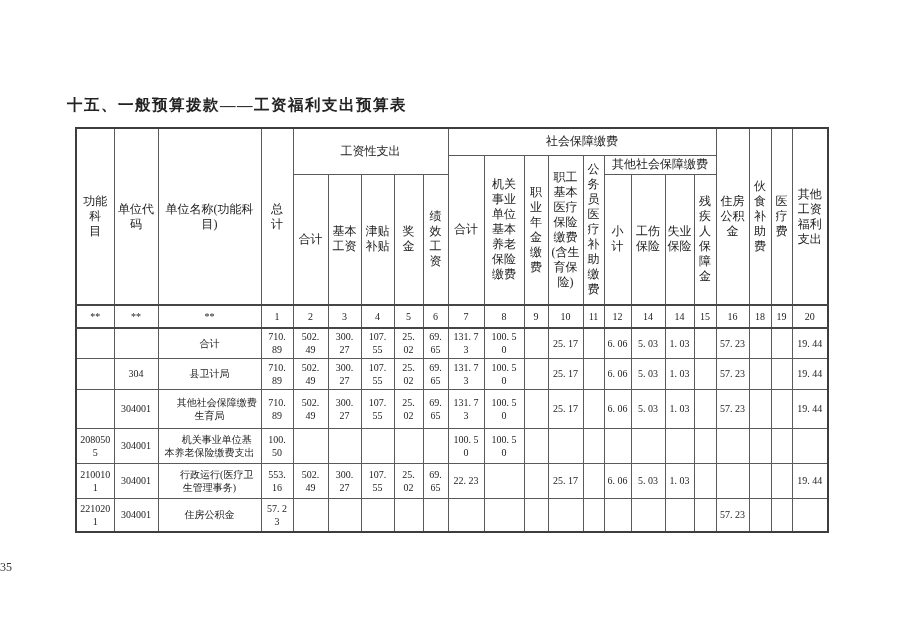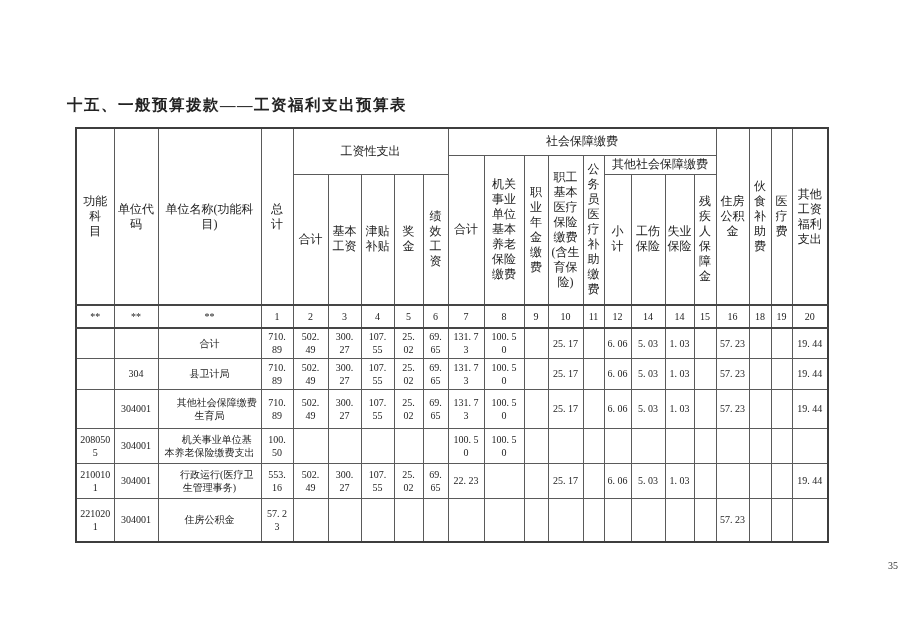--- a/index.html
+++ b/index.html
@@ -29,28 +29,28 @@
   table.budget th{font-size:12px;line-height:15px;}
   table.budget td{font-size:10px;line-height:13px;}
   tr.h1{height:27px;} tr.h2{height:19px;} tr.h3{height:131px;}
   tr.index-row{height:23px;}
   tr.index-row td{border-top:2px solid #454545;border-bottom:2px solid #454545;font-size:10px;}
   tbody.data tr:nth-child(1){height:30px;}
   tbody.data tr:nth-child(2){height:31px;margin-left:47px;}
   tbody.data tr:nth-child(3){height:39px;}
   tbody.data tr:nth-child(4){height:35px;padding-left:40px;}
   tbody.data tr:nth-child(5){height:35px;}
-  tbody.data tr:nth-child(6){height:44px;}
+  tbody.data tr:nth-child(6){height:34px;}
   td.name-cell{font-size:10.5px;line-height:14px;}
   td.name-left{text-align:left;padding-left:5px;}
   td.name-indent{text-align:left;padding-left:3px;text-indent:1.45em;}
   td.name-center{text-align:center;}
   .page-number{
-    position:absolute;left:0;right:0;top:560px;text-align:right;
-    font-size:10px;color:#333;
+    position:absolute;left:0;right:0;top:560px;text-align:left;
+    font-size:12px;color:#333;
   }
 </style>
 </head>
 <body>
 
 <div class="page">
 
   <div class="doc-title">十五、一般预算拨款——工资福利支出预算表</div>
 
   <table class="budget">

